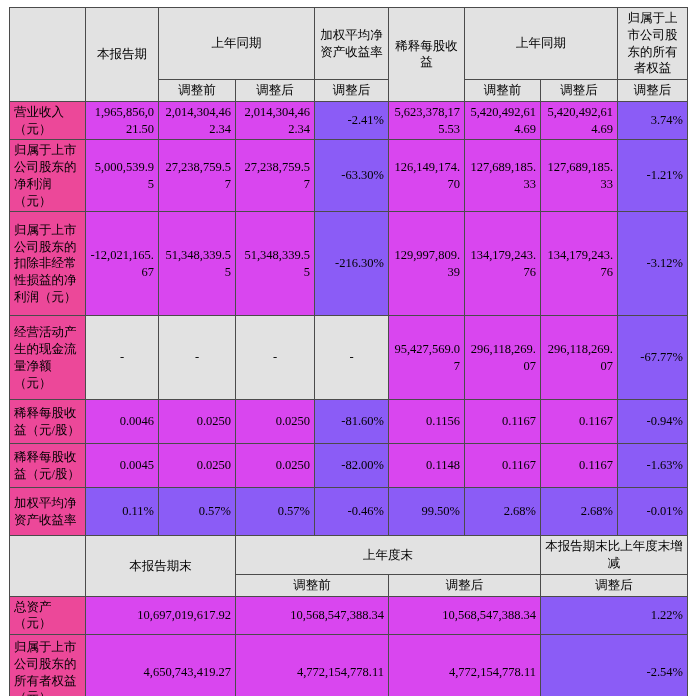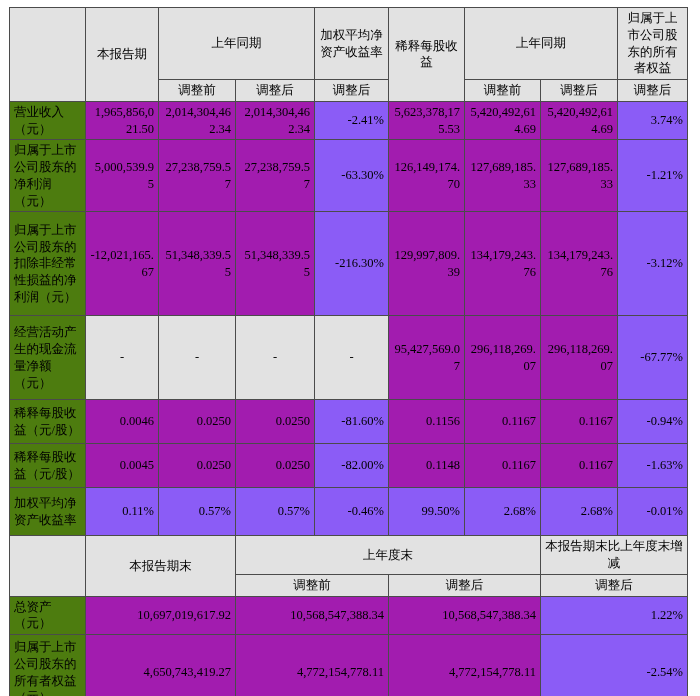--- a/index.html
+++ b/index.html
@@ -14,22 +14,22 @@
     width:679px;
     font-size:12.5px;line-height:1.34;
   }
   td{
     border:1px solid #4b4b4b;
     padding:2px 4px;
     vertical-align:middle;
     overflow:hidden;
   }
   td.h{background:#e2e2e2;text-align:center;}
-  td.lbl{background:#4d7c0f;text-align:left;margin-top:30px;}
-  td.num{background:#a21caf;text-align:right;word-break:break-all;}
+  td.lbl{background:#ec4899;text-align:left;margin-top:30px;}
+  td.num{background:#d946ef;text-align:right;word-break:break-all;}
   td.pct{background:#8b5cf6;text-align:right;white-space:nowrap;}
   td.na{background:#e2e2e2;text-align:center;}
 </style>
 </head>
 <body>
 
 <table class="fin">
   <colgroup>
     <col style="width:76px">
       <col style="width:73px">

